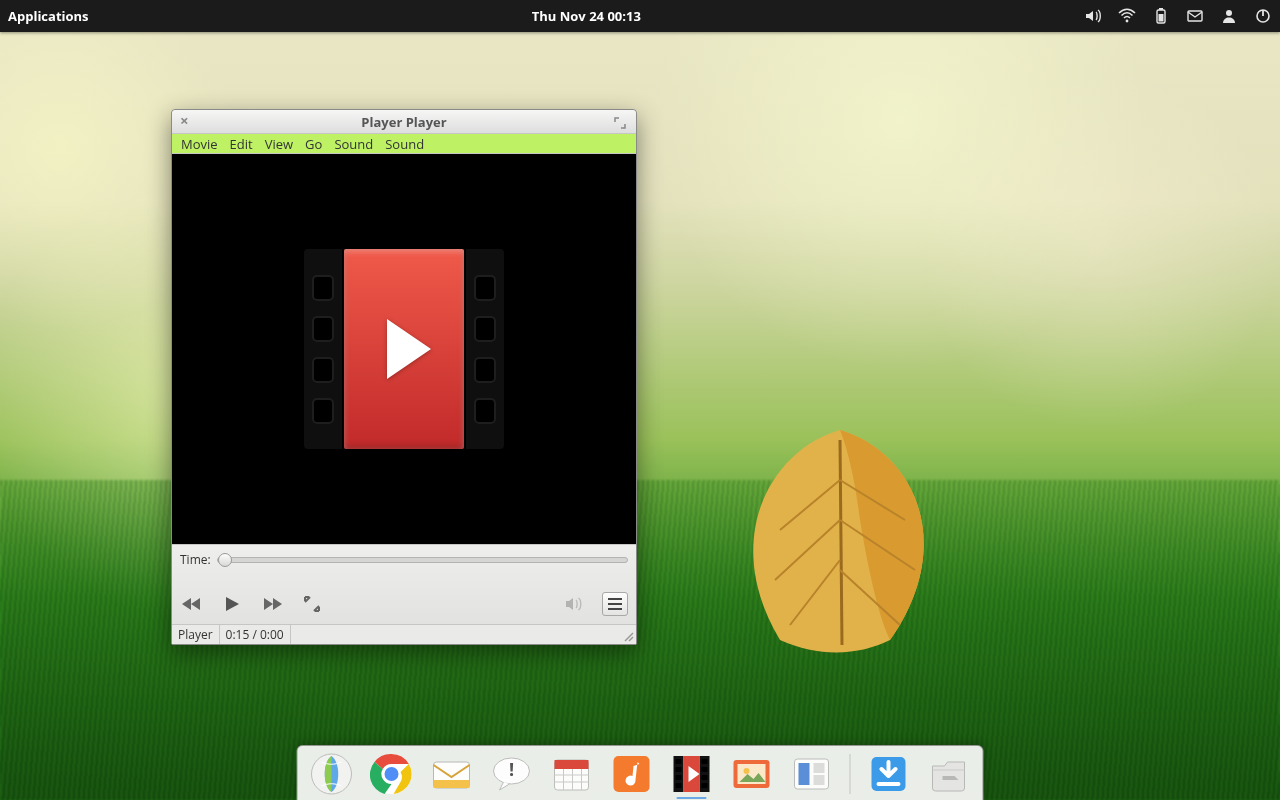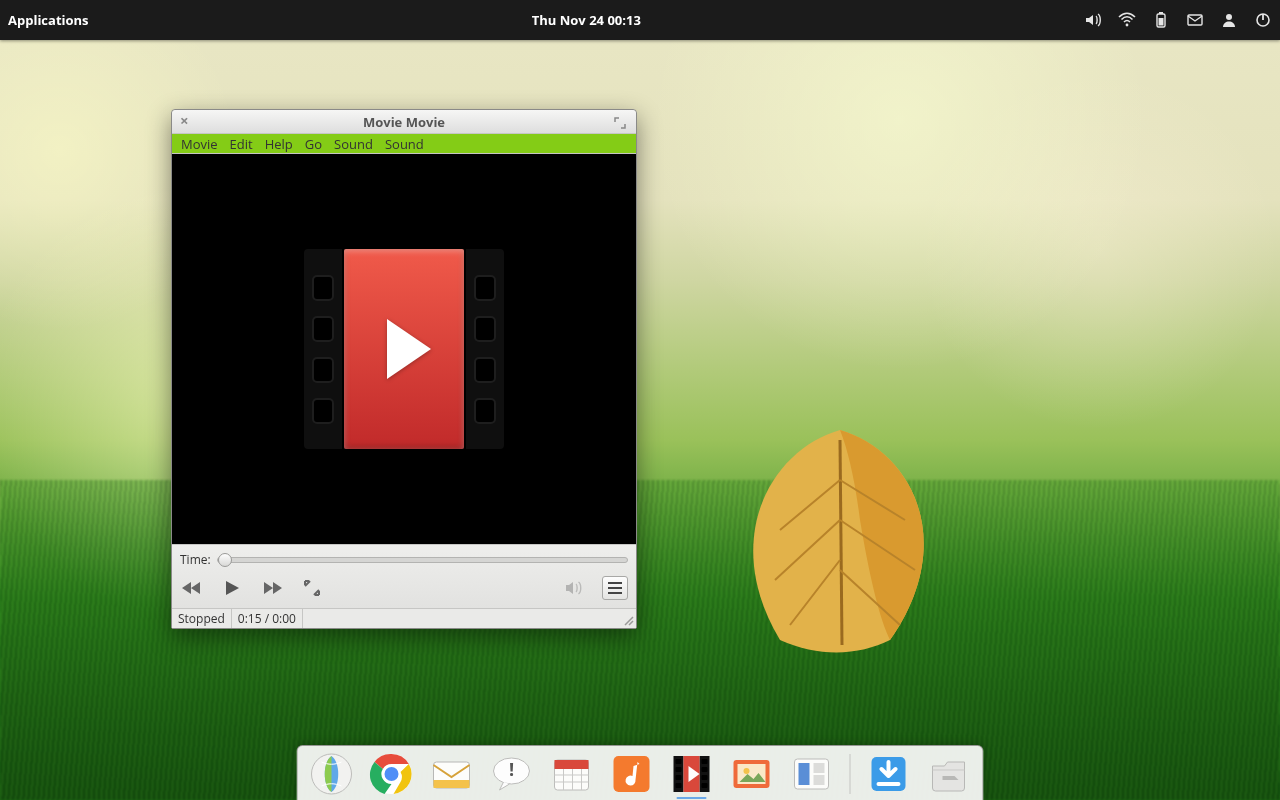--- a/index.html
+++ b/index.html
@@ -29,21 +29,21 @@
       linear-gradient(to bottom, rgba(70,160,40,0.2), rgba(10,60,10,0.9));
     filter: blur(1.2px);
   }
   .leaf {
     position:absolute; left:710px; top:420px; width:260px; height:240px;
     filter: blur(0.5px);
   }
 
   
   .top-panel {
-    position:absolute; top:0; left:0; right:0; height:40px;
+    position:absolute; top:0; left:0; right:0; height:32px;
     background:#1b1b1b; color:#fff; display:flex; align-items:center;
     font-size:13px; padding:0 8px;
     box-shadow:0 1px 3px rgba(0,0,0,0.4);
     z-index:100;
   }
   .top-panel .spacer { flex:1; }
   .top-panel .apps { font-weight:bold; cursor:pointer; }
   .top-panel .clock { font-weight:bold; }
   .indicators { display:flex; gap:16px; align-items:center; }
   .indicators .ind { width:18px; height:18px; display:flex; align-items:center; justify-content:center; cursor:pointer; }
@@ -63,21 +63,21 @@
     border-bottom:1px solid #c6c6c4; border-radius:4px 4px 0 0;
     font-size:13px; color:#555; font-weight:bold;
     position:relative;
   }
   .titlebar .close { margin-left:8px; width:14px; height:14px; color:#888; cursor:pointer; font-size:15px; line-height:10px;}
   .titlebar .title { position:absolute; left:0; right:0; text-align:center; pointer-events:none;}
   .titlebar .max { margin-right:8px; width:14px; height:14px; color:#888; cursor:pointer;}
   .menubar {
     height:20px; display:flex; align-items:center; gap:2px;
     padding:0 4px; font-size:13px; color:#333;
-    background:#84cc16; border-bottom:1px solid #c6c6c4;
+    background:#bef264; border-bottom:1px solid #c6c6c4;
   }
   .menubar span { padding:1px 5px; cursor:pointer; }
 
   .video-area {
     height:390px; background:#000; display:flex; align-items:center; justify-content:center;
   }
   .video-placeholder { position:relative; width:200px; height:200px; }
   .film-frame {
     position:absolute; inset:0;
     border-left:38px solid #0f0f0f; border-right:38px solid #0f0f0f;
@@ -95,21 +95,21 @@
   }
   .red-box .play-triangle {
     width:0;height:0;border-left:44px solid #fff;border-top:30px solid transparent;border-bottom:30px solid transparent; margin-left:10px;
     filter:drop-shadow(0 1px 2px rgba(0,0,0,0.3));
   }
 
   .controls {
     background:linear-gradient(to bottom,#eeeeec,#e2e2e0);
     padding:6px 8px 8px; border-top:1px solid #c6c6c4;
   }
-  .seek-row { display:flex; align-items:center; gap:6px; font-size:12px; color:#333; margin-bottom:8px;}
+  .seek-row { display:flex; align-items:center; gap:6px; font-size:12px; color:#333; margin-bottom:24px;}
   .seek { flex:1; height:6px; background:#d5d5d3; border:1px solid #b3b3b1; border-radius:3px; position:relative;}
   .seek .knob { position:absolute; left:0; top:-5px; width:14px; height:14px; background:linear-gradient(#fdfdfd,#d9d9d7); border:1px solid #9a9a98; border-radius:50%;}
   .btn-row { display:flex; align-items:center; gap:16px; }
   .btn-row .tbtn { width:24px; height:24px; display:flex; align-items:center; justify-content:center; color:#555; cursor:pointer;}
   .btn-row .spacer { flex:1; }
   .playlist-btn {
     width:26px; height:24px; border:1px solid #a8a8a6; background:linear-gradient(#fdfdfd,#e4e4e2);
     border-radius:3px; display:flex; flex-direction:column; justify-content:center; gap:3px; padding:0 5px; cursor:pointer;
   }
   .playlist-btn div { height:2px; background:#444; }
@@ -196,33 +196,33 @@
           <circle cx="9" cy="9" r="6" stroke-width="1.6"></circle>
           <path d="M9 3v6" stroke-width="1.8"></path>
         </svg>
     </div>
   </div>
 </div>
 
 <div class="window">
   <div class="titlebar">
     <div class="close">×</div>
-    <div class="title">Movie Movie</div>
+    <div class="title">Player Player</div>
     <div style="flex:1"></div>
     <div class="max">
       <svg width="12" height="12" viewBox="0 0 12 12">
           <path d="M1 5V1h4M11 7v4H7" stroke="#888" stroke-width="1.5" fill="none"></path>
         </svg>
     </div>
   </div>
 
   <div class="menubar">
     <span>Movie</span>
     <span>Edit</span>
-    <span>Help</span>
+    <span>View</span>
     <span>Go</span>
     <span>Sound</span>
     <span>Sound</span>
   </div>
 
   <div class="video-area">
     <div class="video-placeholder">
       <div class="film-frame"></div>
       <div class="film-holes left">
           <div></div>
@@ -279,21 +279,21 @@
       </div>
       <div class="playlist-btn">
           <div></div>
           <div></div>
           <div></div>
         </div>
     </div>
   </div>
 
   <div class="statusbar">
-    <div class="cell">Stopped</div>
+    <div class="cell">Player</div>
     <div class="cell">0:15 / 0:00</div>
     <div class="grip">
       <svg width="12" height="12" viewBox="0 0 12 12">
           <path d="M11 3L3 11M11 7L7 11M11 11" stroke="#9a9a98" stroke-width="1.5"></path>
         </svg>
     </div>
   </div>
 </div>
 
 <div class="dock">

